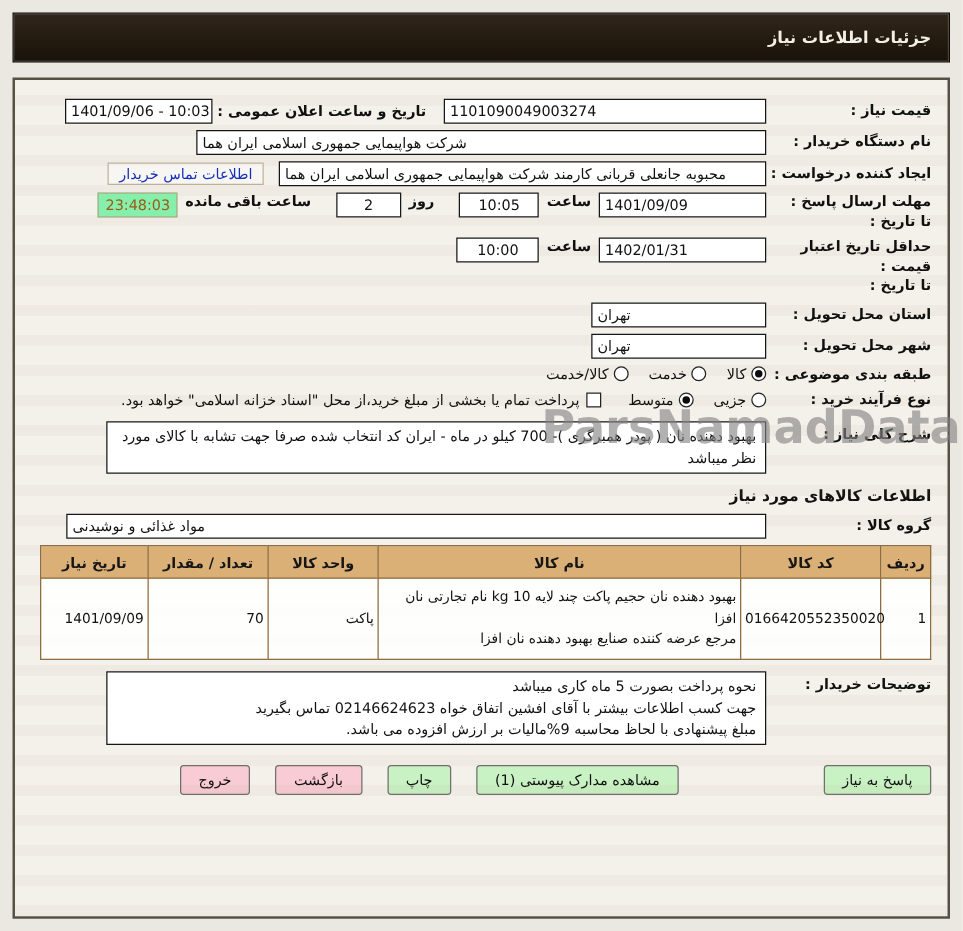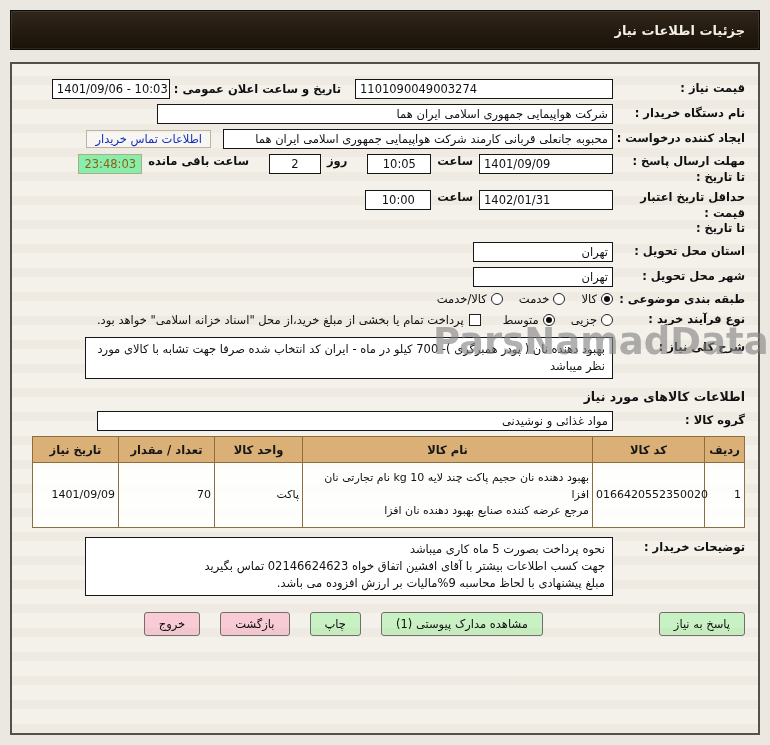--- a/index.html
+++ b/index.html
@@ -33,21 +33,21 @@
     position:absolute;top:320px;left:433px;direction:ltr;white-space:nowrap;
     font-size:37px;font-weight:bold;color:#838383;opacity:.62;pointer-events:none;z-index:50;
   }
   .frow{display:flex;align-items:center;margin-bottom:5px;position:relative}
   .frow.top{align-items:flex-start}
   .lbl{font-size:11.5px;font-weight:bold;color:#101010;white-space:nowrap}
   .lblcol{width:132px;flex:none;white-space:normal;line-height:1.35}
   .lblcol span{display:block}
   .box{
     background:#fff;border:1px solid #161616;height:20px;line-height:18px;
-    font-size:11.5px;padding:0 4px;flex:none;overflow:hidden;white-space:nowrap;text-align:right;
+    font-size:11.5px;padding:0 4px;flex:none;overflow:hidden;white-space:nowrap;text-align:left;
   }
   .box.ltr{direction:ltr;text-align:left}
   .box.center{text-align:center}
   .timer{
     background:#86efac;border:1px solid #b2a987;height:20px;line-height:18px;
     font-size:11.5px;padding:0 4px;direction:ltr;text-align:center;color:#9a5b14;flex:none;
   }
   .area{
     background:#fff;border:1px solid #161616;font-size:11.5px;line-height:1.5;
     padding:3px 7px;width:528px;flex:none;
@@ -175,21 +175,21 @@
 
   <div class="frow top" style="margin-top:9px">
     <span class="lbl lblcol" style="padding-top:3px">شرح کلی نیاز :</span>
     <div class="area">بهبود دهنده نان ( پودر همبرگری )- 700 کیلو در ماه - ایران کد انتخاب شده صرفا جهت تشابه با کالای مورد نظر میباشد</div>
   </div>
 
   <div class="sec-title">اطلاعات کالاهای مورد نیاز</div>
 
   <div class="frow">
     <span class="lbl lblcol">گروه کالا :</span>
-    <div class="box" style="width:516px">مواد غذائی و نوشیدنی</div>
+    <div class="box" style="width:560px">مواد غذائی و نوشیدنی</div>
   </div>
 
   <table class="goods-table">
     <colgroup>
       <col style="width:40px">
         <col style="width:112px">
         <col style="width:290px">
       <col style="width:88px">
         <col style="width:96px">
         <col style="width:86px">

